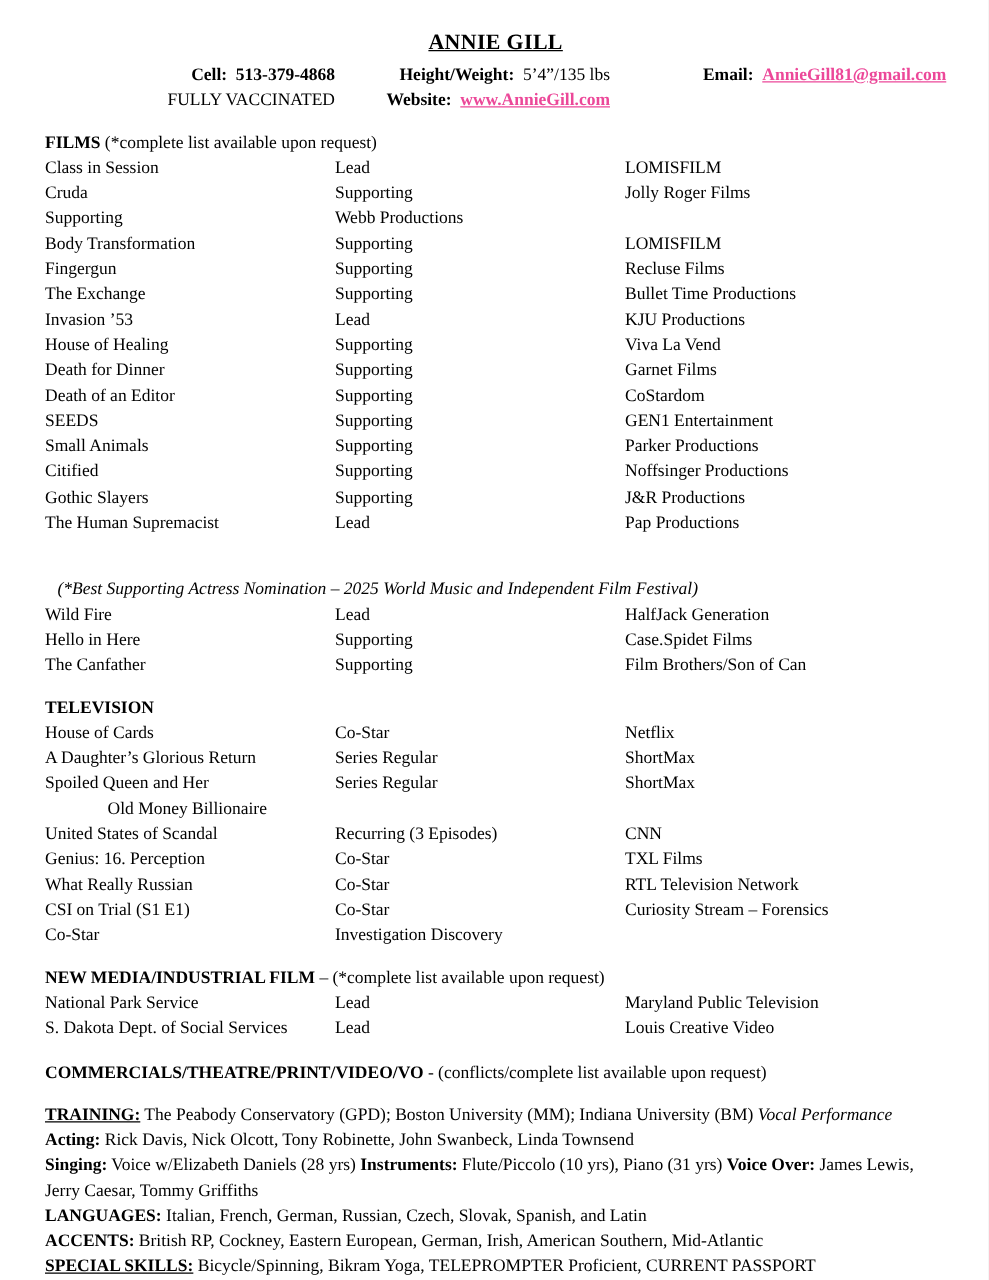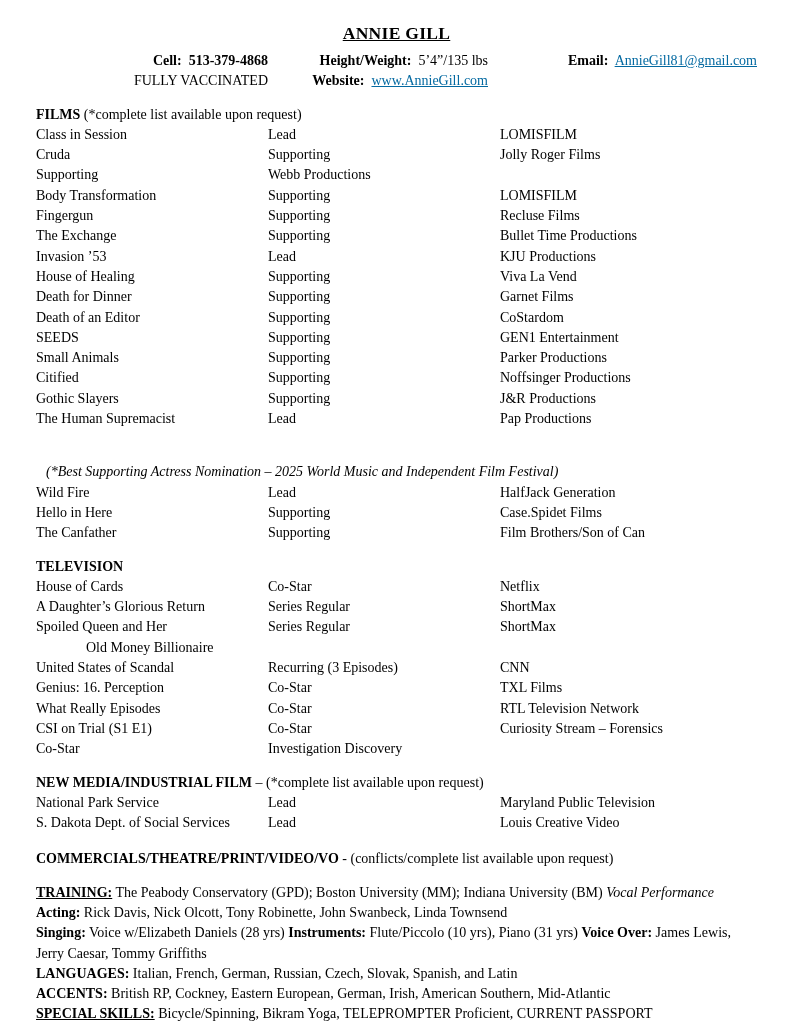--- a/index.html
+++ b/index.html
@@ -11,21 +11,21 @@
   }
   .b{font-weight:bold}
   .i{font-style:italic}
   .u{text-decoration:underline}
   .title{
     text-align:center;font-weight:bold;font-size:17.5px;line-height:22px;
     text-decoration:underline;letter-spacing:.3px;margin-bottom:7px;
   }
   .contact{display:grid;grid-template-columns:232px 220px auto;text-align:right;}
   .contact .c1{padding-left:14px;}
-  a.link{color:#0369a1;font-weight:normal;text-decoration:underline;cursor:pointer;}
+  a.link{color:#ec4899;font-weight:bold;text-decoration:underline;cursor:pointer;}
   .section{margin-top:13px;}
   .credit-row{display:grid;grid-template-columns:232px 232px auto;}
   .credit-note{font-style:italic;padding-left:10px;margin-top:33px;}
   .title-line2{padding-left:50px;}
   .paras{margin-top:16px;}
   .para{margin:0;}
   .para.gap{margin-top:13px;}
 </style>
 </head>
 <body>
@@ -208,21 +208,21 @@
       </div>
       <div class="credit-row">
         <div>
           <div>Genius: 16. Perception</div>
         </div>
         <div>Co-Star</div>
         <div>TXL Films</div>
       </div>
       <div class="credit-row">
         <div>
-          <div>What Really Episodes</div>
+          <div>What Really Russian</div>
         </div>
         <div>Co-Star</div>
         <div>RTL Television Network</div>
       </div>
       <div class="credit-row">
         <div>
           <div>CSI on Trial (S1 E1)</div>
         </div>
         <div>Co-Star</div>
         <div>Curiosity Stream – Forensics</div>

